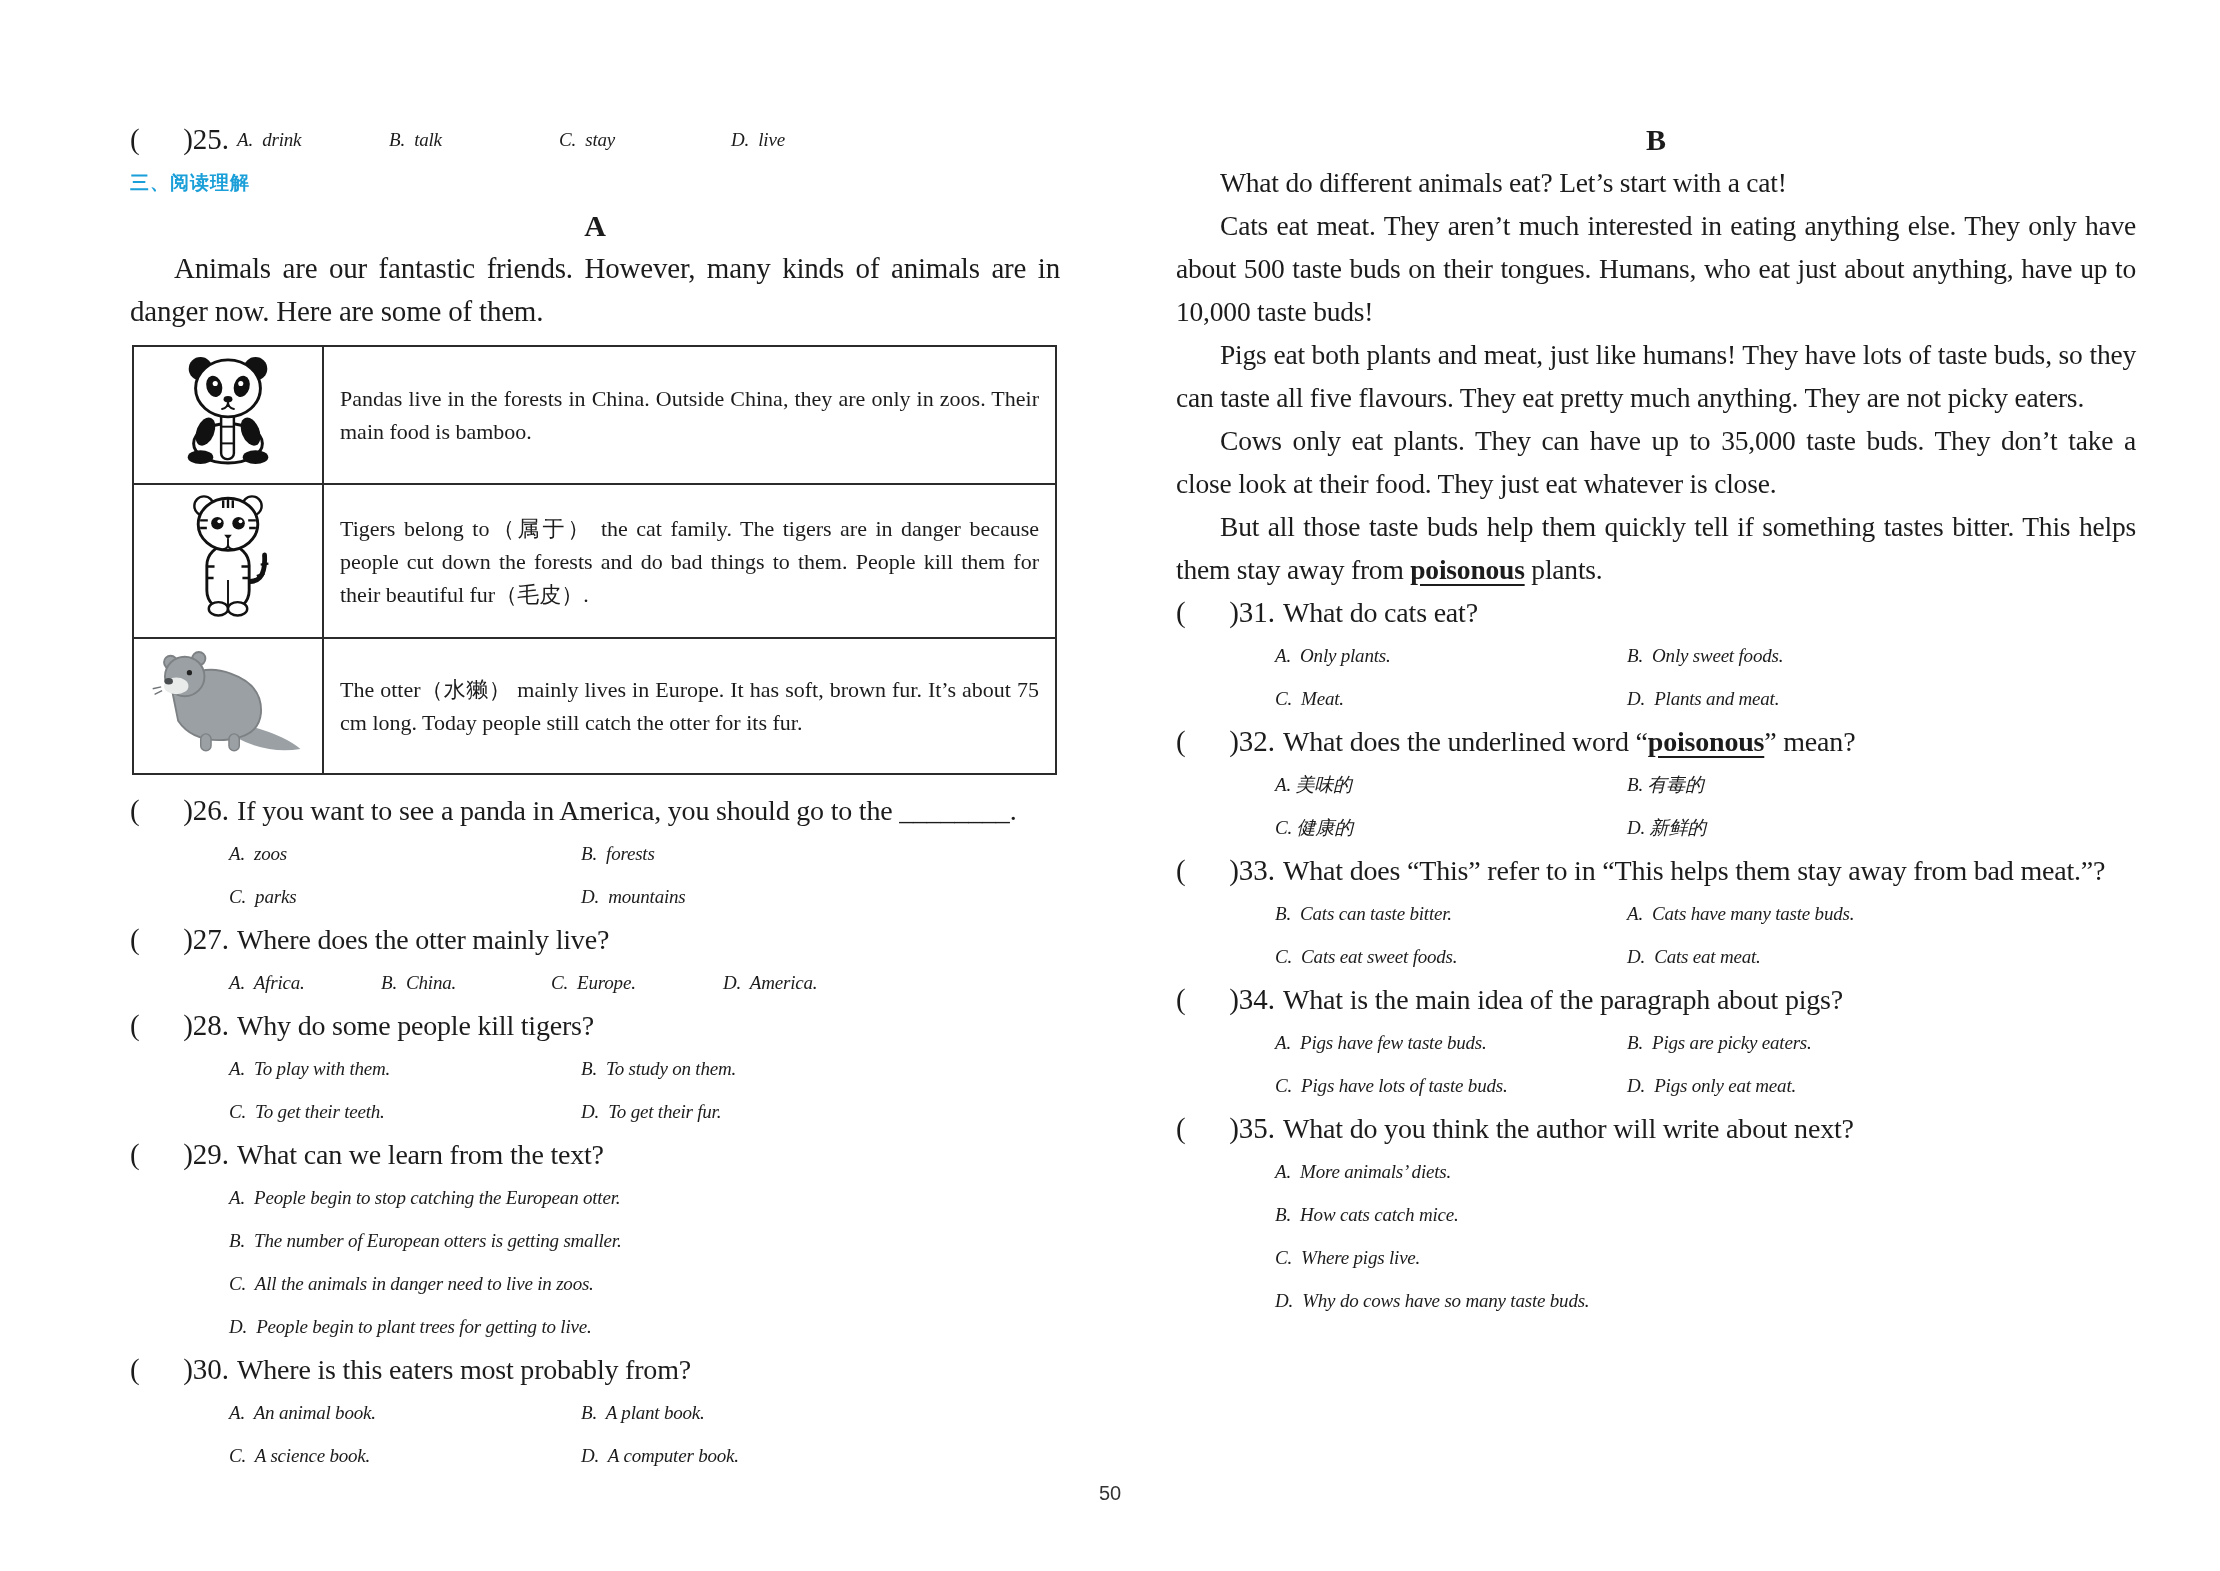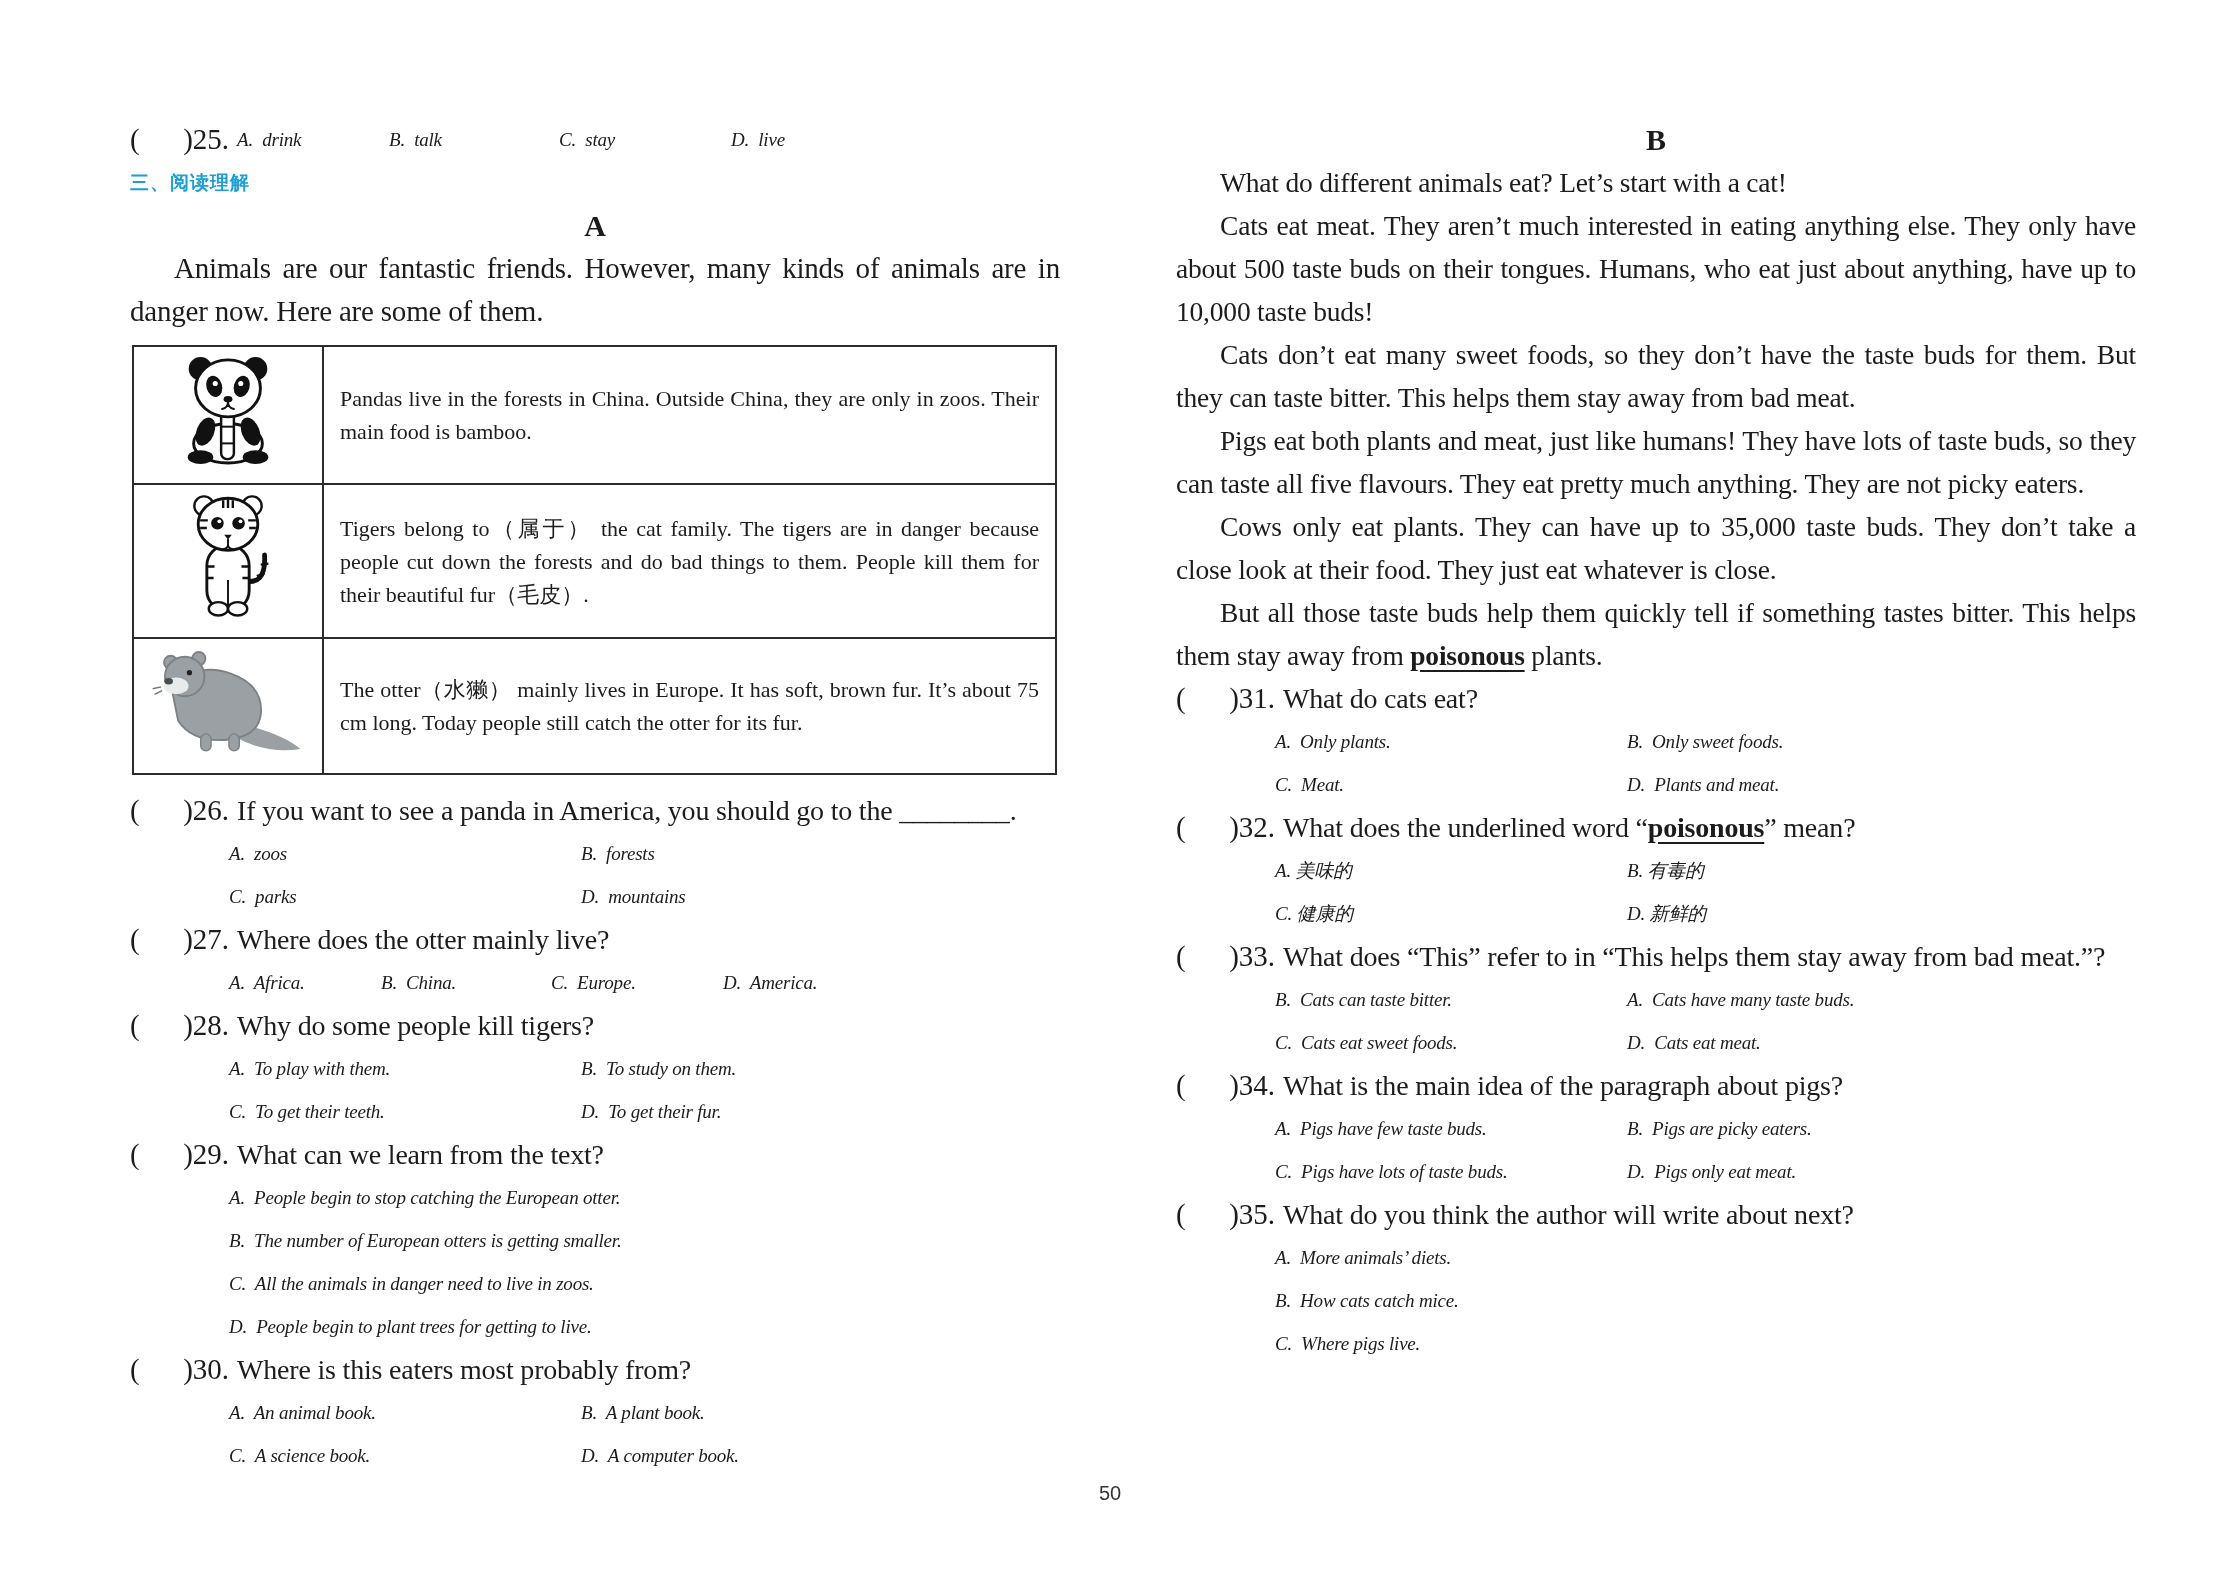--- a/index.html
+++ b/index.html
@@ -217,21 +217,20 @@
     </div>
   </div>
 </div>
 
 <div class="col col-right">
 
   <div class="part-heading">B</div>
 
   <div class="para">What do different animals eat? Let’s start with a cat!</div>
   <div class="para">Cats eat meat. They aren’t much interested in eating anything else. They only have about 500 taste buds on their tongues. Humans, who eat just about anything, have up to 10,000 taste buds!</div>
-  <div class="para">Cats don’t eat many sweet foods, so they don’t have the taste buds for them. But they can taste bitter. This helps them stay away from bad meat.</div>
   <div class="para">Pigs eat both plants and meat, just like humans! They have lots of taste buds, so they can taste all five flavours. They eat pretty much anything. They are not picky eaters.</div>
   <div class="para">Cows only eat plants. They can have up to 35,000 taste buds. They don’t take a close look at their food. They just eat whatever is close.</div>
   <div class="para"><span>But all those taste buds help them quickly tell if something tastes bitter. This helps them stay away from </span><span class="kw">poisonous</span><span> plants.</span></div>
 
   <div>
     <div class="qline">
       <span class="qlabel">(      )31.</span>
       <span class="qtext">What do cats eat?</span>
     </div>
     <div class="orow g2">
@@ -283,17 +282,18 @@
 
   <div>
     <div class="qline">
       <span class="qlabel">(      )35.</span>
       <span class="qtext">What do you think the author will write about next?</span>
     </div>
     <div class="orow g1">
       <span class="opt">A.  More animals’ diets.</span>
       <span class="opt">B.  How cats catch mice.</span>
       <span class="opt">C.  Where pigs live.</span>
+      <span class="opt">D.  Why do cows have so many taste buds.</span>
     </div>
   </div>
 </div>
 
 <div class="pagenum">50</div>
 
 </body></html>

